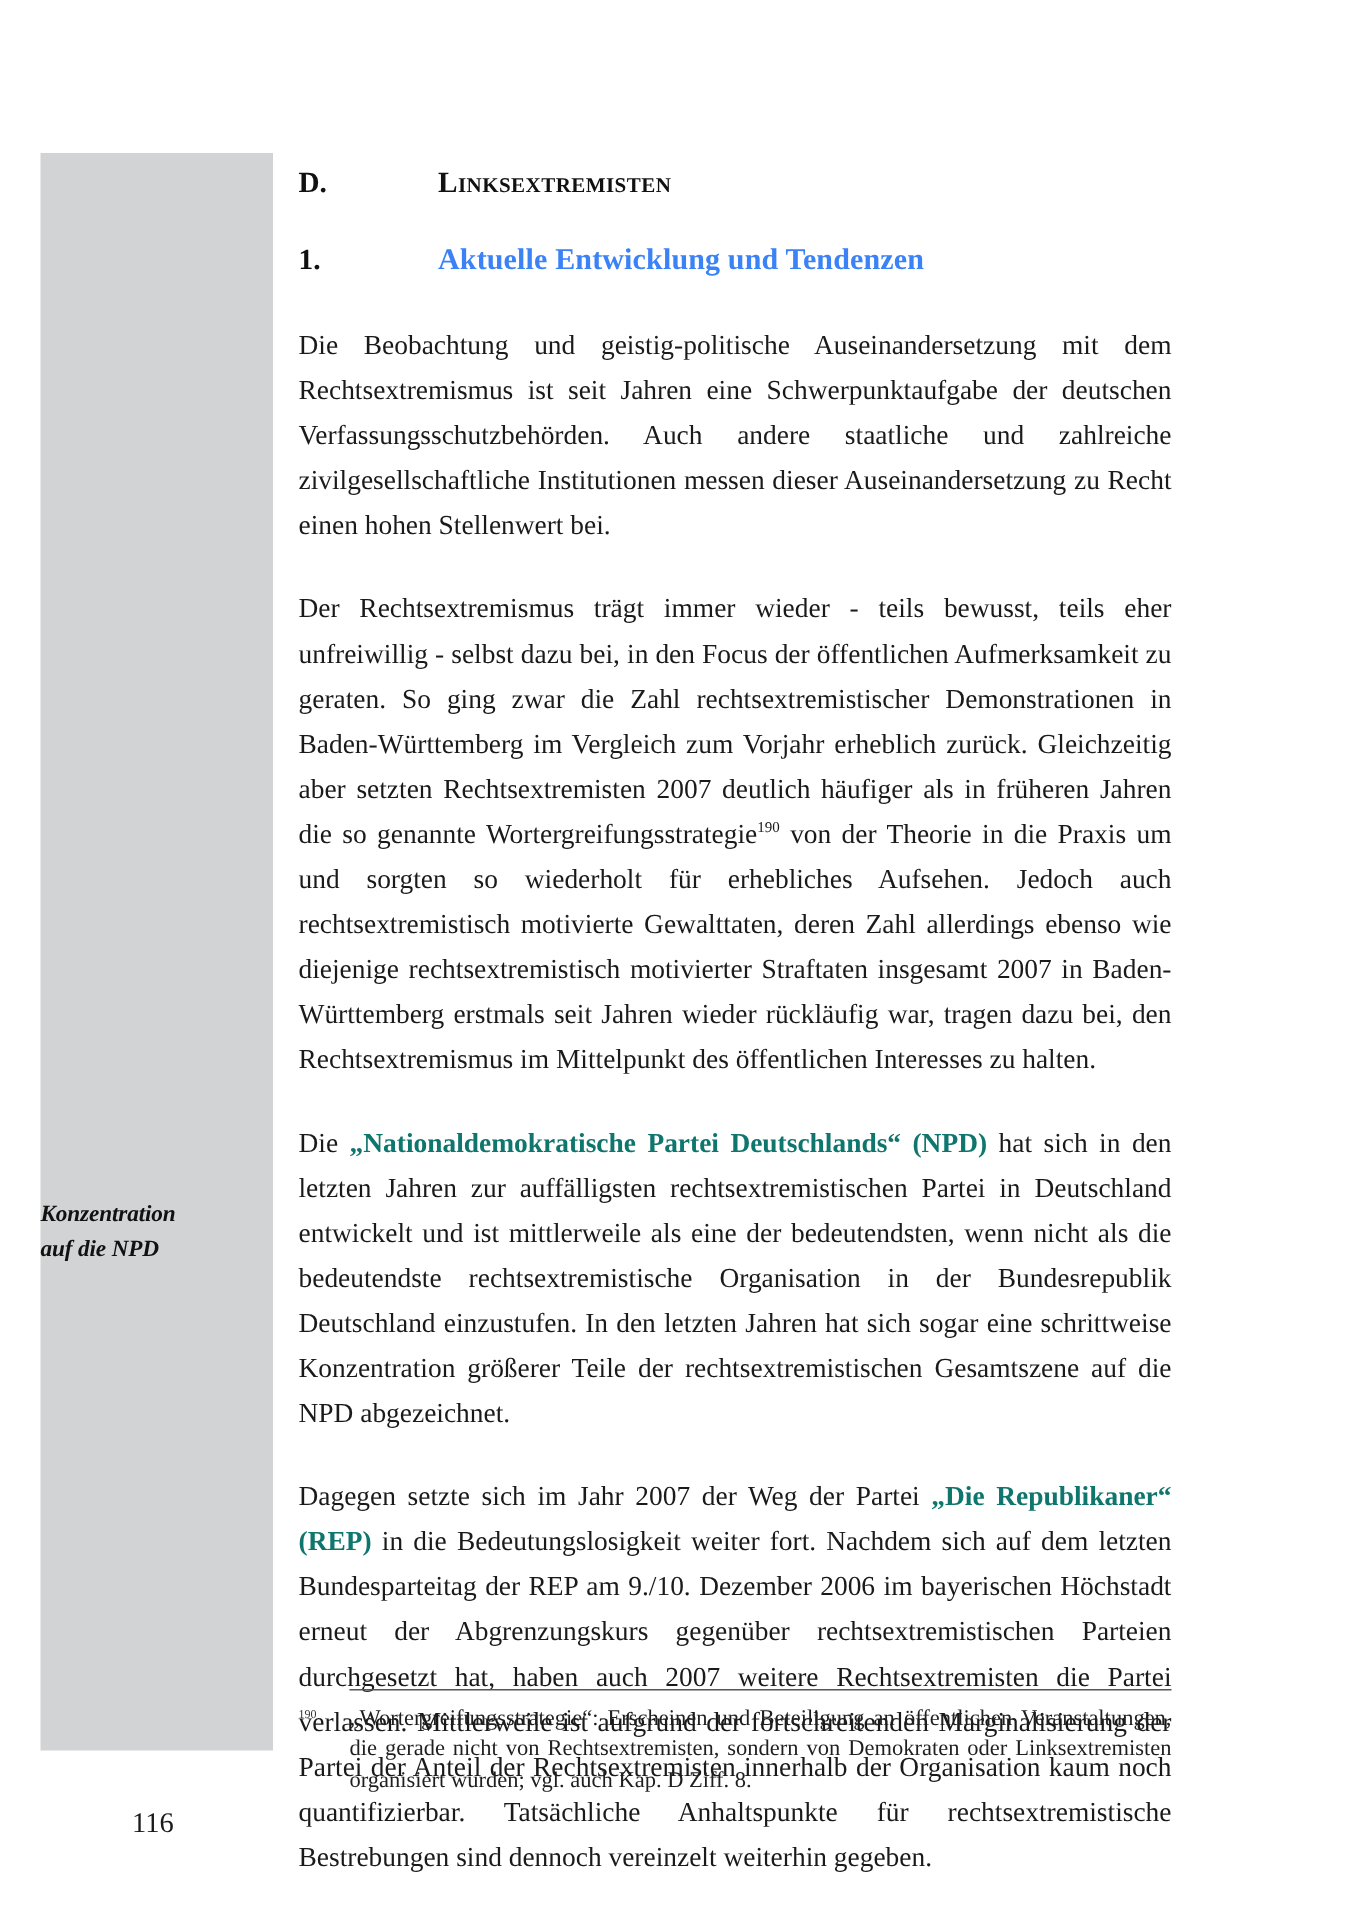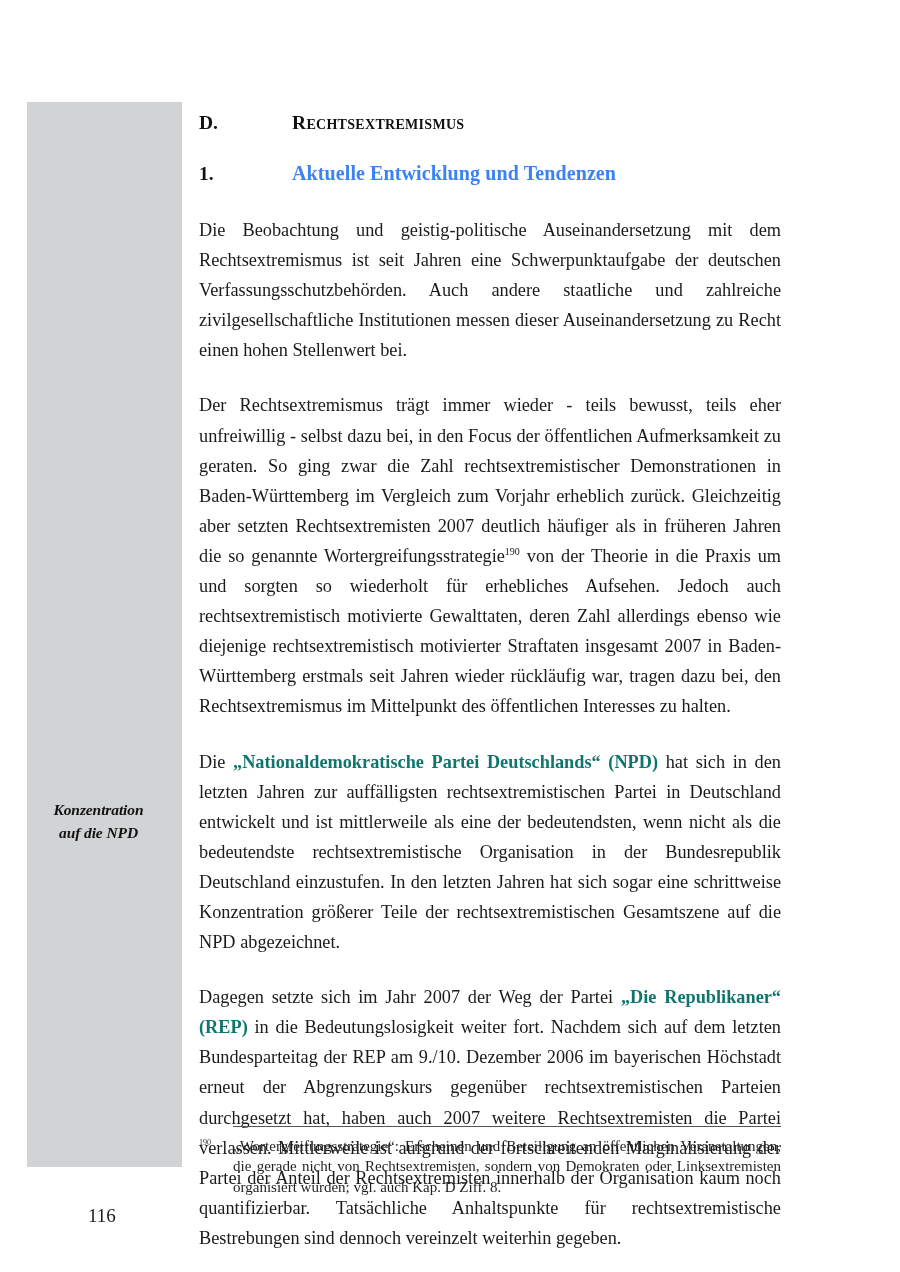--- a/index.html
+++ b/index.html
@@ -23,21 +23,21 @@
     top: 102px;
     width: 155px;
     height: 1065px;
     background: #d1d3d4;
   }
   .margin-note {
     position: absolute;
     left: 27px;
     top: 798px;
     width: 143px;
-    text-align: center;
+    text-align: left;
     font-weight: bold;
     font-style: italic;
     font-size: 15.5px;
     line-height: 23px;
     color: #111111;
     letter-spacing: -0.1px;
   }
   .margin-note .mn-line { display: block; white-space: nowrap; }
 
   
@@ -144,21 +144,21 @@
   <span class="mn-line">Konzentration</span>
   <span class="mn-line">auf die NPD</span>
 </div>
 
 <div class="page-number">116</div>
 
 <div class="content">
 
   <div class="heading-row">
     <div class="h-label">D.</div>
-    <div class="h-title-caps">Rechtsextremismus</div>
+    <div class="h-title-caps">Linksextremisten</div>
   </div>
 
   <div class="heading-row second">
     <div class="h-label">1.</div>
     <div class="h-title-bold">Aktuelle Entwicklung und Tendenzen</div>
   </div>
 
   <p class="body">Die Beobachtung und geistig-politische Auseinandersetzung mit dem Rechtsextremismus ist seit Jahren eine Schwerpunktaufgabe der deutschen Verfassungsschutzbehörden. Auch andere staatliche und zahlreiche zivilgesellschaftliche Institutionen messen dieser Auseinandersetzung zu Recht einen hohen Stellenwert bei.</p>
 
   <p class="body"><span>Der Rechtsextremismus trägt immer wieder - teils bewusst, teils eher unfreiwillig - selbst dazu bei, in den Focus der öffentlichen Aufmerksamkeit zu geraten. So ging zwar die Zahl rechtsextremistischer Demonstrationen in Baden-Württemberg im Vergleich zum Vorjahr erheblich zurück. Gleichzeitig aber setzten Rechtsextremisten 2007 deutlich häufiger als in früheren Jahren die so genannte Wortergreifungsstrategie</span><sup class="fn-ref">190</sup><span> von der Theorie in die Praxis um und sorgten so wiederholt für erhebliches Aufsehen. Jedoch auch rechtsextremistisch motivierte Gewalttaten, deren Zahl allerdings ebenso wie diejenige rechtsextremistisch motivierter Straftaten insgesamt 2007 in Baden-Württemberg erstmals seit Jahren wieder rückläufig war, tragen dazu bei, den Rechtsextremismus im Mittelpunkt des öffentlichen Interesses zu halten.</span></p>

